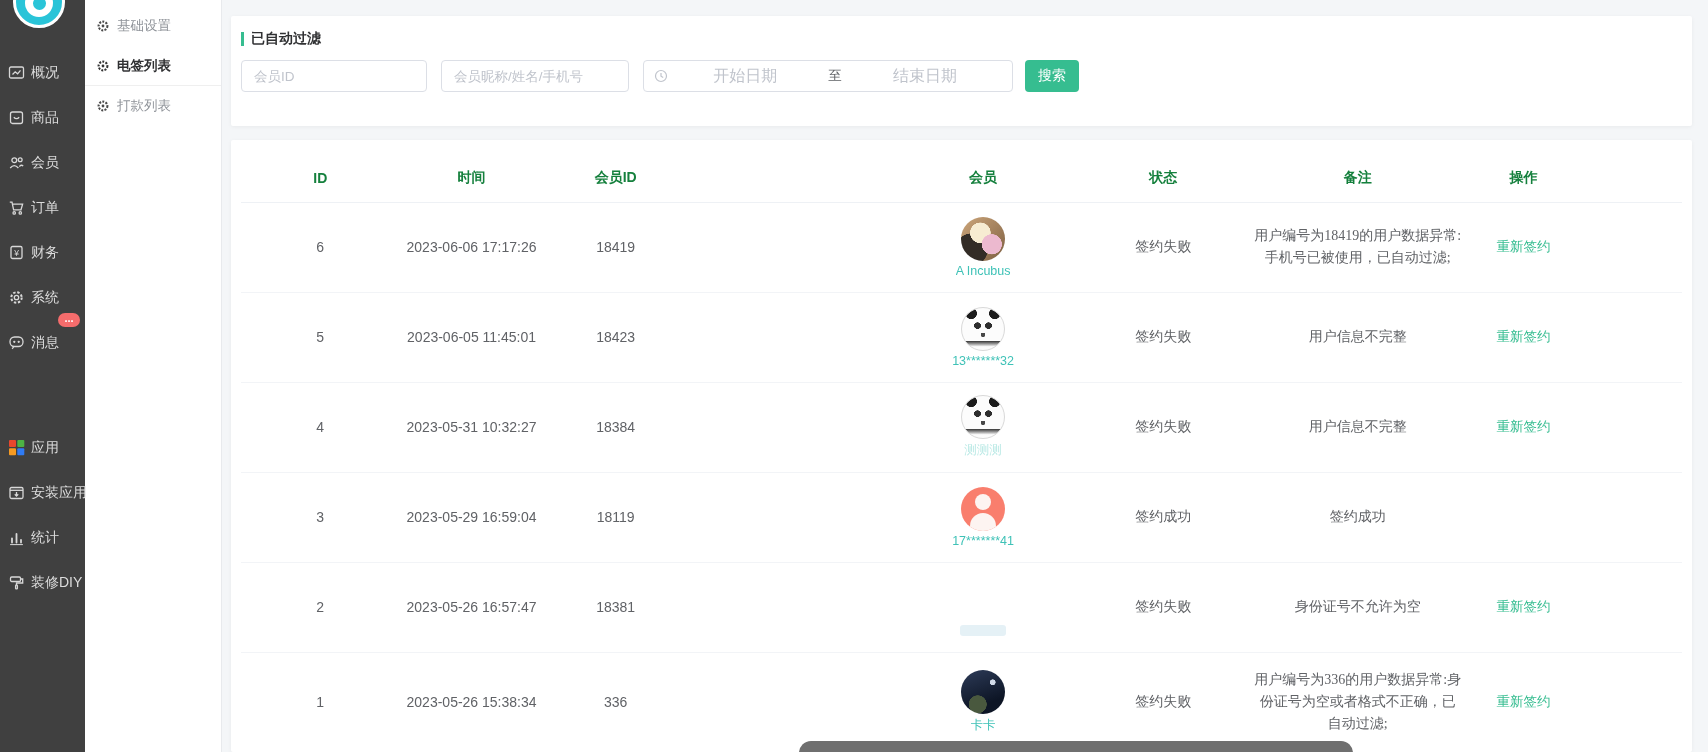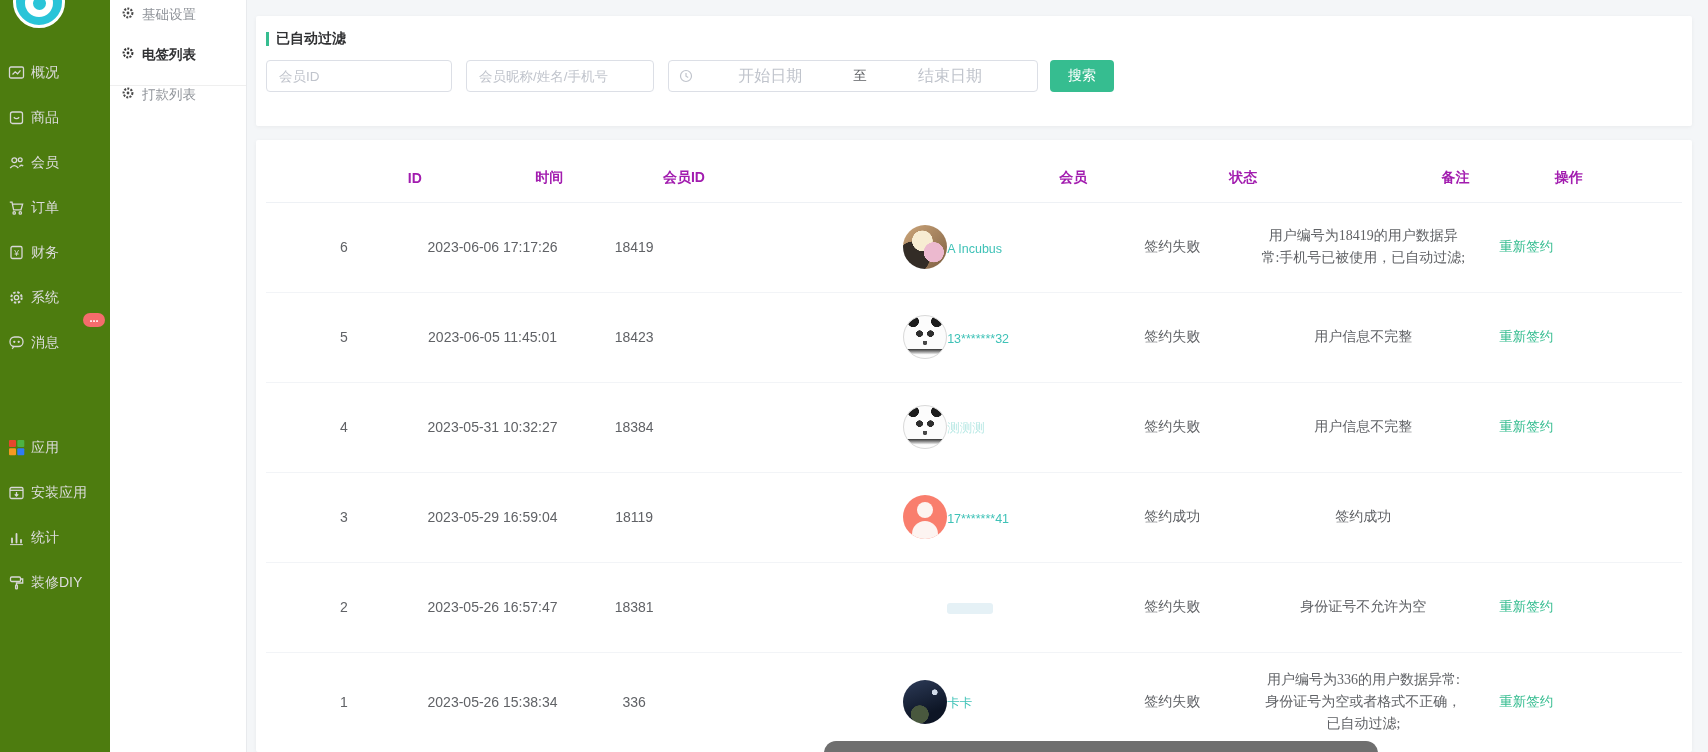--- a/index.html
+++ b/index.html
@@ -1,41 +1,41 @@
 <!DOCTYPE html>
 <html><head>
 <meta charset="utf-8">
 <style>
   * { margin:0; padding:0; box-sizing:border-box; }
   html,body { width:1708px; height:752px; overflow:hidden; }
   body { font-family:"Liberation Sans","DejaVu Sans",sans-serif; background:#f4f6f8; }
   .app { position:relative; width:1708px; height:752px; display:flex; }
 
   
-  .dark-sidebar { width:110px; background:#4d7c0f; height:100%; flex:none; position:relative; z-index:3; }
+  .dark-sidebar { width:85px; background:#404040; height:100%; flex:none; position:relative; z-index:3; }
   .logo-wrap { height:36px; position:relative; overflow:visible; }
   .logo { position:absolute; left:13px; top:-24px; width:52px; height:52px; border-radius:50%;
           background:#29c4d8; border:3px solid #fff; cursor:pointer; }
   .logo::after { content:""; position:absolute; left:9px; top:10px; width:28px; height:28px;
           border-radius:50%; background:#fff; }
   .logo::before { content:""; position:absolute; left:17px; top:18px; width:13px; height:13px;
           border-radius:50%; background:#29c4d8; z-index:1; }
   .nav { padding-top:14px; }
   .nav-item { position:relative; height:45px; display:flex; align-items:center; padding-left:8px;
           color:#dcdcdc; font-size:14px; cursor:pointer; white-space:nowrap; }
   .nav-item .nicon { width:17px; height:17px; margin-right:6px; flex:none; }
   .nav-item.group-gap { margin-top:60px; }
   .nav-badge { position:absolute; top:-7px; right:5px; min-width:22px; height:14px; background:#f56c6c;
           border-radius:8px; color:#fff; font-size:11px; font-weight:bold; line-height:8px;
           display:flex; align-items:center; justify-content:center; padding:0 3px 4px; }
 
   
   .sub-sidebar { width:137px; background:#fff; height:100%; flex:none; border-right:1px solid #e8eaed;
           padding-top:6px; z-index:2; }
-  .sub-item { height:40px; display:flex; padding-left:11px; font-size:13.5px;
+  .sub-item { height:40px; display:flex; align-items:center; padding-left:11px; font-size:13.5px;
           color:#8f9399; cursor:pointer; }
   .sub-item .gicon { width:14px; height:14px; margin-right:7px; flex:none; }
   .sub-item.active { color:#303133; font-weight:bold; border-bottom:1px solid #efefef; }
 
   
   .main { flex:1; height:100%; padding:16px 16px 0 9px; display:flex; flex-direction:column; position:relative; }
   .card { background:#fff; border-radius:2px; box-shadow:0 1px 4px rgba(0,0,0,.05); }
   .card-title { display:flex; align-items:center; margin:4px 0 12px; }
   .title-bar { width:3px; height:14px; background:#36bd90; margin-right:7px; flex:none; }
   .title-text { font-size:14px; font-weight:bold; color:#303133; }
@@ -47,31 +47,31 @@
   .f-input::placeholder { color:#c0c4cc; }
   .in-member-id { width:186px; margin-right:14px; }
   .in-keyword { width:188px; margin-right:14px; }
   .f-select { width:227px; height:32px; border:1px solid #dcdfe6; border-radius:4px; margin-right:16px;
           display:flex; align-items:center; padding:0 10px 0 12px; cursor:pointer; }
   .f-select .sel-text { flex:1; font-size:13.5px; color:#c0c4cc; }
   .f-date { width:370px; height:32px; border:1px solid #dcdfe6; border-radius:4px; margin-right:12px;
           display:flex; align-items:center; padding:0 10px; cursor:pointer; }
   .f-date .dph { flex:1; text-align:center; font-size:16px; color:#c0c4cc; }
   .f-date .dsep { flex:none; font-size:13.5px; color:#606266; padding:0 6px; }
-  .search-btn { width:64px; height:32px; background:#36bd90; color:#fff; border:none; border-radius:4px;
+  .search-btn { width:54px; height:32px; background:#36bd90; color:#fff; border:none; border-radius:4px;
           font-size:14px; cursor:pointer; font-family:inherit; }
 
   .records-card { flex:1; padding:12px 10px 0; overflow:hidden; position:relative; }
   table { width:100%; border-collapse:collapse; table-layout:fixed; margin-top:2px; }
-  thead th { height:48px; font-size:14px; color:#a21caf; font-weight:bold; text-align:right;
+  thead th { height:48px; font-size:14px; color:#15803d; font-weight:bold; text-align:center;
           border-bottom:1px solid #eef1f5; }
   tbody td { height:90px; font-size:14px; color:#606266; text-align:center; vertical-align:middle;
           border-bottom:1px solid #f2f4f7; }
   td.remark-cell { line-height:1.6; padding:16px 4px;font-family:Liberation Serif, serif; }
-  .member-box { display:flex; align-items:center; cursor:pointer; }
+  .member-box { display:flex; flex-direction:column; align-items:center; cursor:pointer; }
   .avatar { width:44px; height:44px; border-radius:50%; overflow:hidden; position:relative; flex:none; }
   .member-name { margin-top:3px; font-size:12.5px; color:#3fc2b7; max-width:150px; overflow:hidden;
           white-space:nowrap; }
   .member-name.faded { opacity:.38; }
   .member-name.redacted { width:46px; height:11px; border-radius:3px; background:#dfeef4; opacity:.8; }
   .action-link { color:#36bd90; font-size:13.5px; cursor:pointer; }
 
   
   .av-dog-photo { background:
       radial-gradient(circle at 70% 62%, #ecb9cf 0 24%, rgba(0,0,0,0) 25%),

